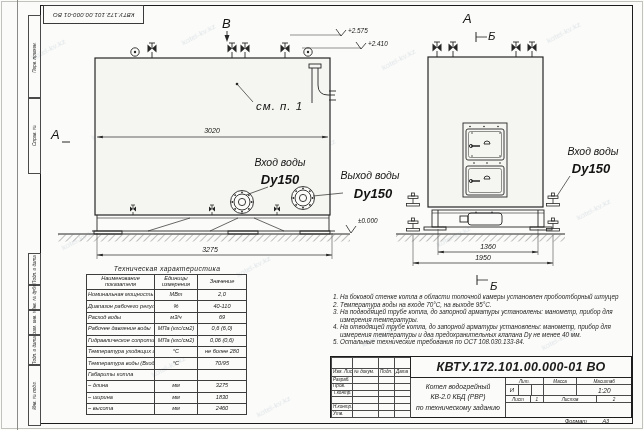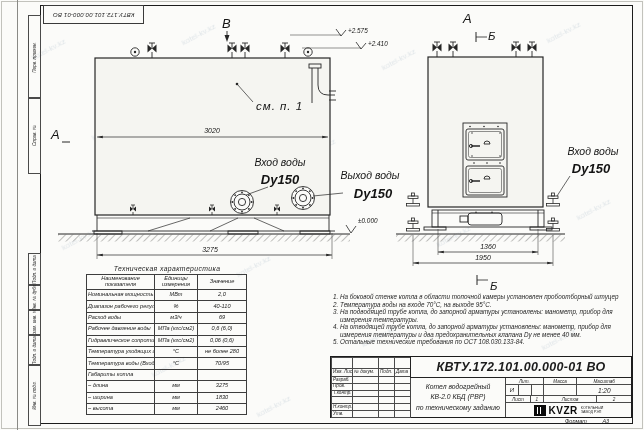--- a/index.html
+++ b/index.html
@@ -485,30 +485,20 @@
         </div>
         <div class="tbr-cell" style="width:34px"></div>
         <div class="tbr-cell" style="width:54px;font-size:6.5px">1:20</div>
       </div>
       <div class="tbr-row" style="height:7px">
         <div class="tbr-cell" style="width:25px">Лист</div>
         <div class="tbr-cell" style="width:13px">1</div>
         <div class="tbr-cell" style="width:54px">Листов</div>
         <div class="tbr-cell" style="width:34px">2</div>
       </div>
-      <div class="logo-row">
-        <div class="logo-box">
-            <div class="logo-glyph"></div>
-          </div>
-        <div class="logo-word">KVZR</div>
-        <div class="logo-co">
-          <span>КОТЕЛЬНЫЙ</span>
-          <span>ЗАВОД РЭП</span>
-        </div>
-      </div>
     </div>
   </div>
 
   <div class="fmt">
     <span>Формат</span>
     <span>А3</span>
   </div>
 
 </div>
 

